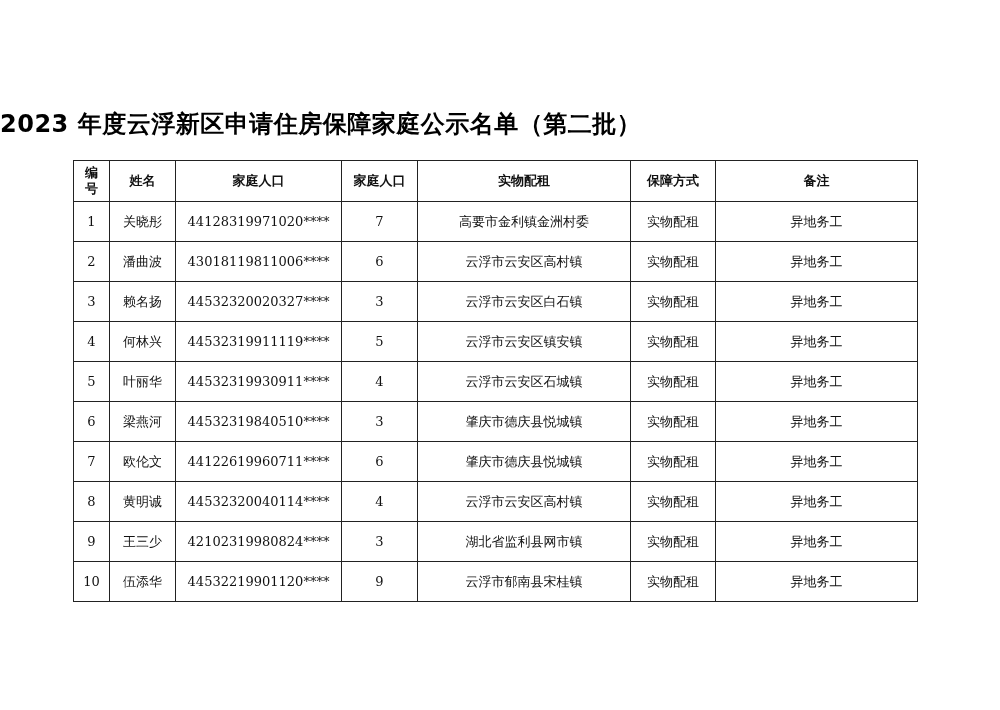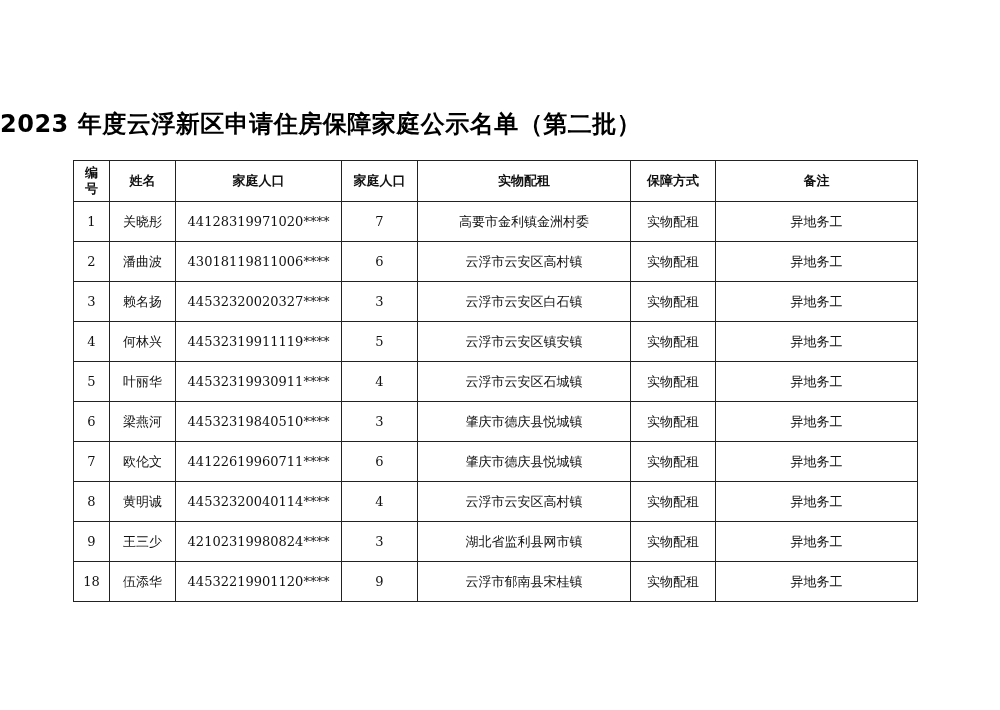--- a/index.html
+++ b/index.html
@@ -121,21 +121,21 @@
     <tr>
       <td class="mono">9</td>
       <td class="zh">王三少</td>
       <td class="mono">42102319980824****</td>
       <td class="mono">3</td>
       <td class="zh">湖北省监利县网市镇</td>
       <td class="zh">实物配租</td>
       <td class="zh">异地务工</td>
     </tr>
     <tr>
-      <td class="mono">18</td>
+      <td class="mono">10</td>
       <td class="zh">伍添华</td>
       <td class="mono">44532219901120****</td>
       <td class="mono">9</td>
       <td class="zh">云浮市郁南县宋桂镇</td>
       <td class="zh">实物配租</td>
       <td class="zh">异地务工</td>
     </tr>
   </tbody>
 </table>
 

